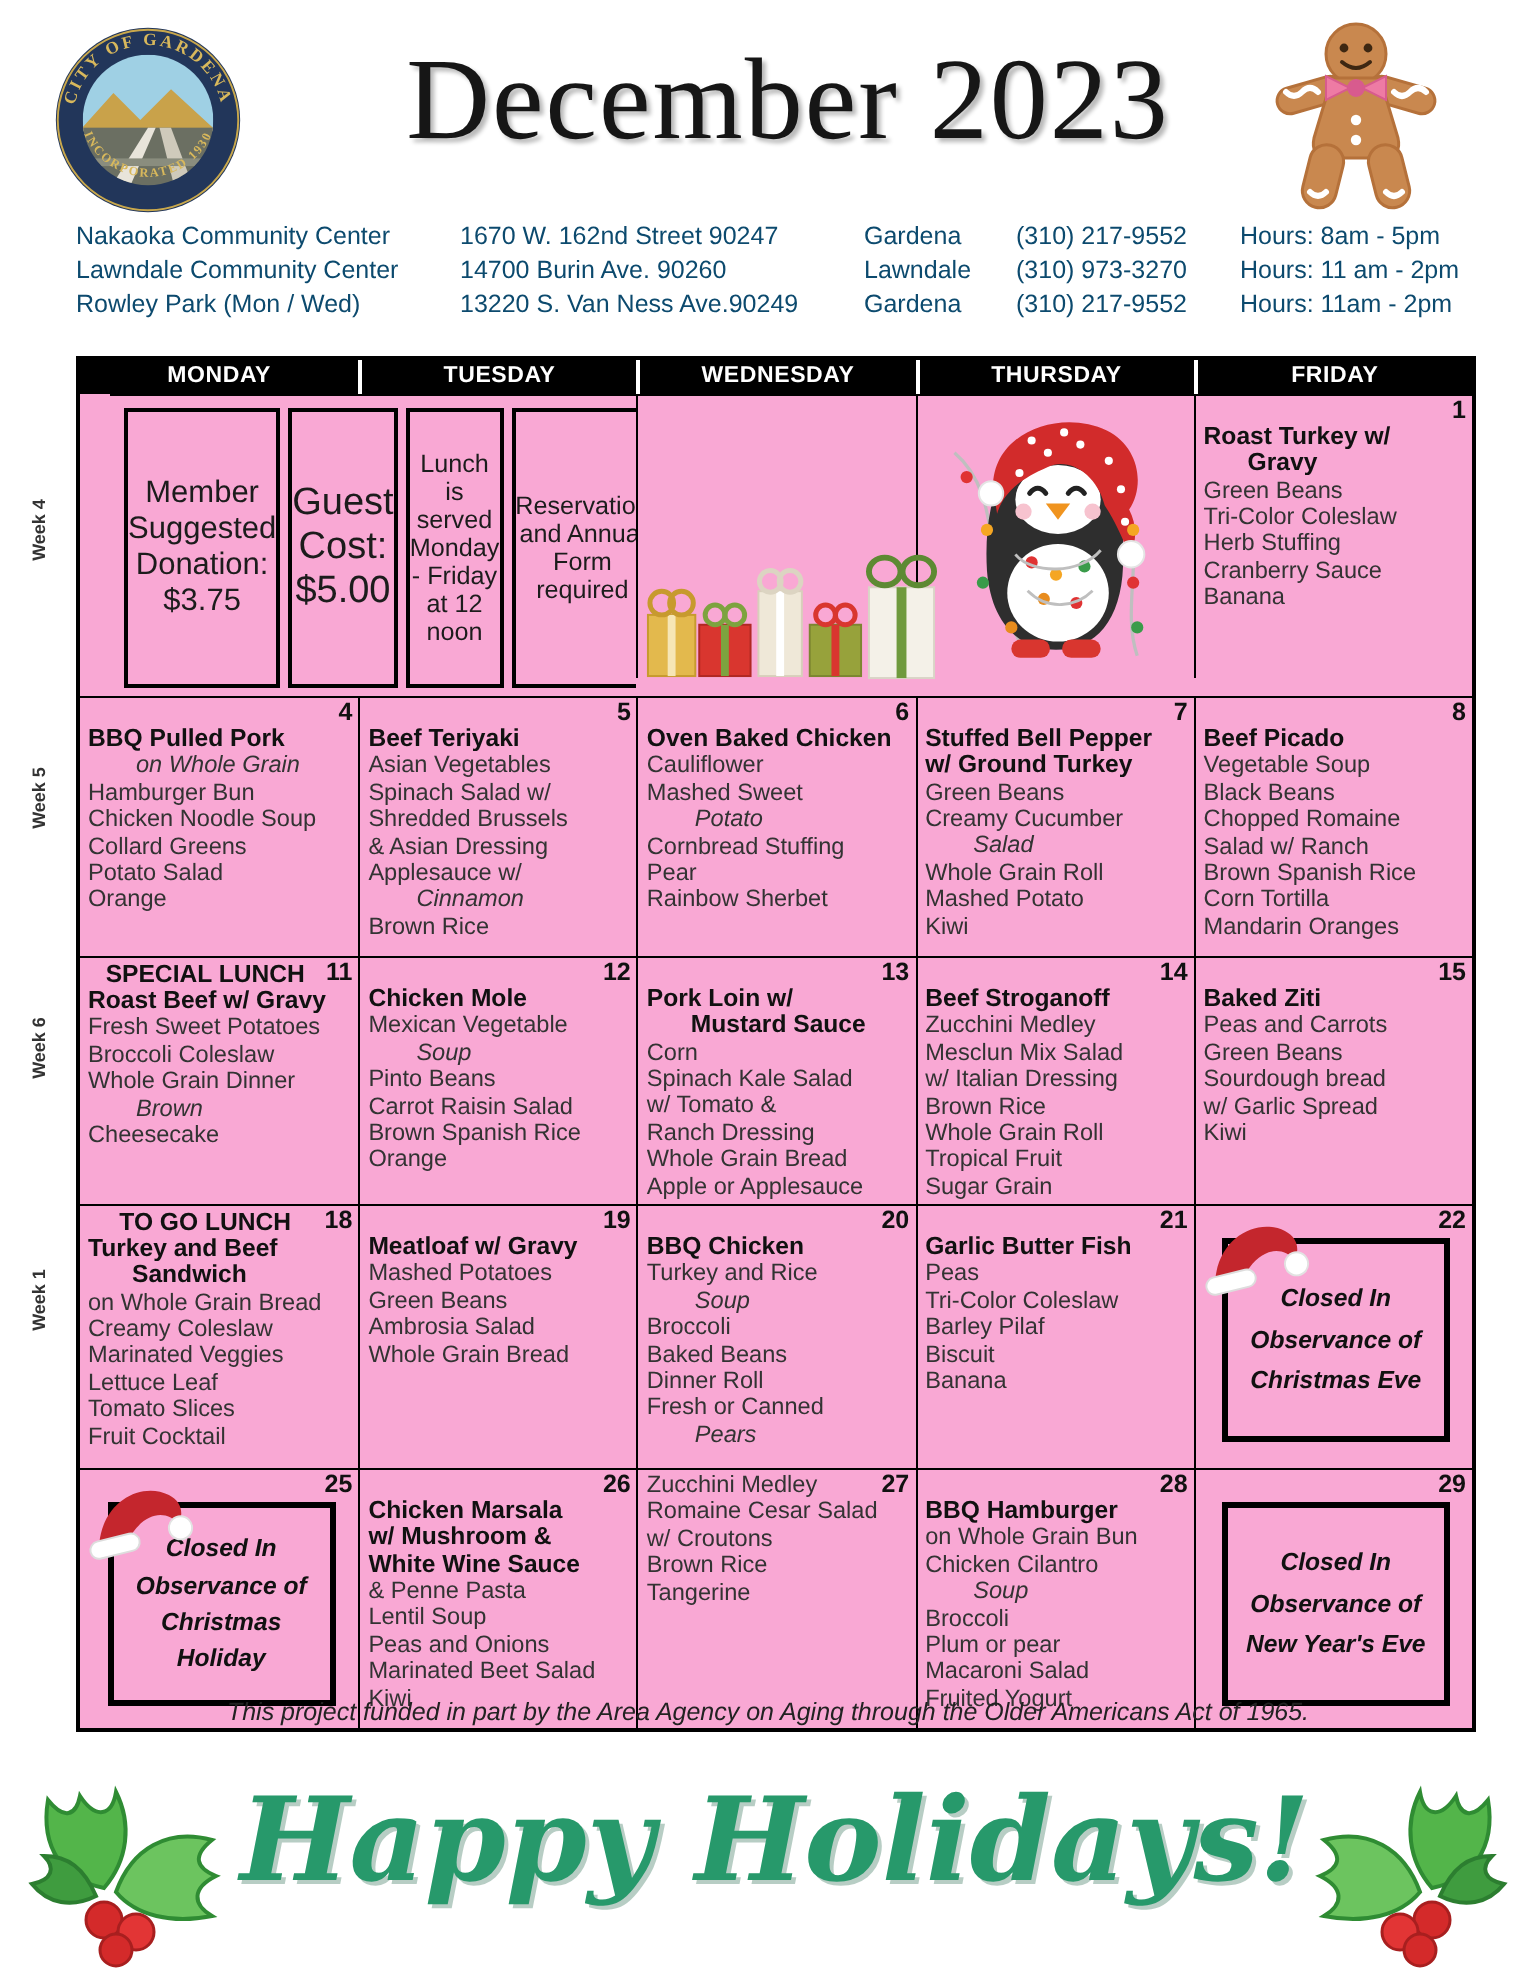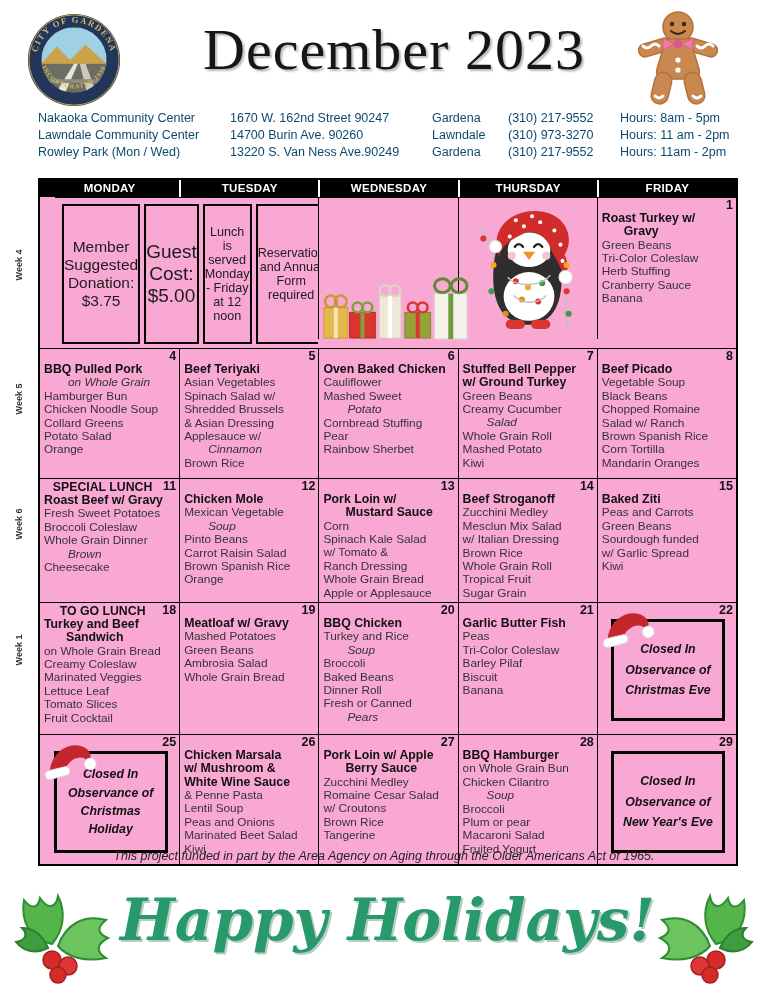--- a/index.html
+++ b/index.html
@@ -417,21 +417,21 @@
             </div>
         </div>
         <div class="r3">
           <span class="daynum">15</span>
           <div class="ctitle">
               <div class="tline">Baked Ziti</div>
             </div>
           <div>
               <div class="line">Peas and Carrots</div>
               <div class="line">Green Beans</div>
-              <div class="line">Sourdough funded</div>
+              <div class="line">Sourdough bread</div>
               <div class="line">w/ Garlic Spread</div>
               <div class="line">Kiwi</div>
             </div>
         </div>
       </div>
 
       <div class="cal-row">
         <div class="r4 has-head">
           <span class="daynum">18</span>
           <span class="cellhead">TO GO LUNCH</span>
@@ -528,24 +528,20 @@
           <div>
               <div class="line">&amp; Penne Pasta</div>
               <div class="line">Lentil Soup</div>
               <div class="line">Peas and Onions</div>
               <div class="line">Marinated Beet Salad</div>
               <div class="line">Kiwi</div>
             </div>
         </div>
         <div class="r5">
           <span class="daynum">27</span>
-          <div class="ctitle">
-              <div class="tline">Pork Loin w/ Apple</div>
-              <div class="tline indent">Berry Sauce</div>
-            </div>
           <div>
               <div class="line">Zucchini Medley</div>
               <div class="line">Romaine Cesar Salad</div>
               <div class="line">w/ Croutons</div>
               <div class="line">Brown Rice</div>
               <div class="line">Tangerine</div>
             </div>
         </div>
         <div class="r5">
           <span class="daynum">28</span>

